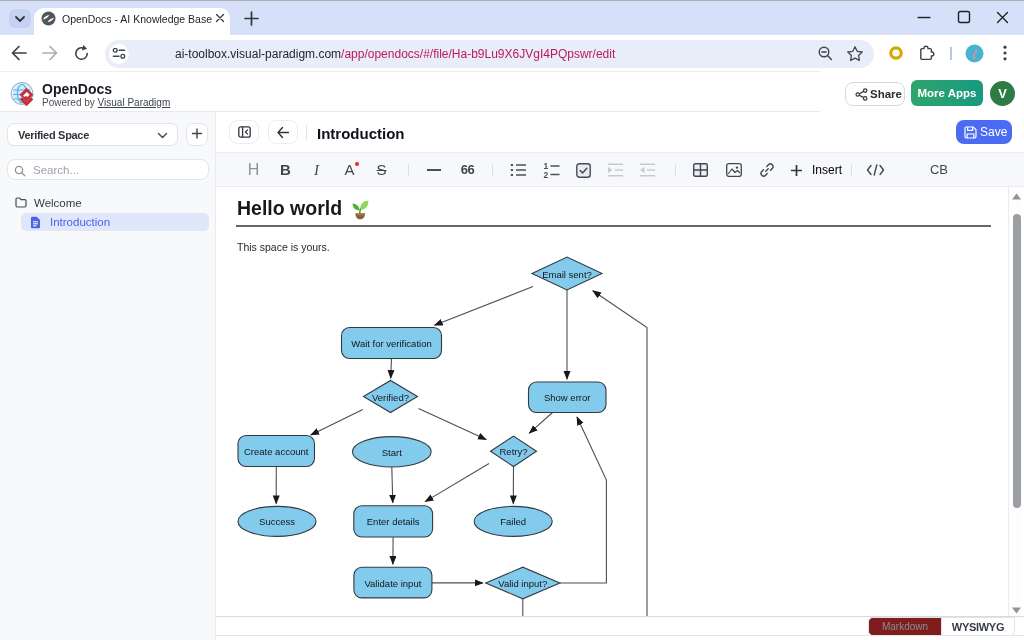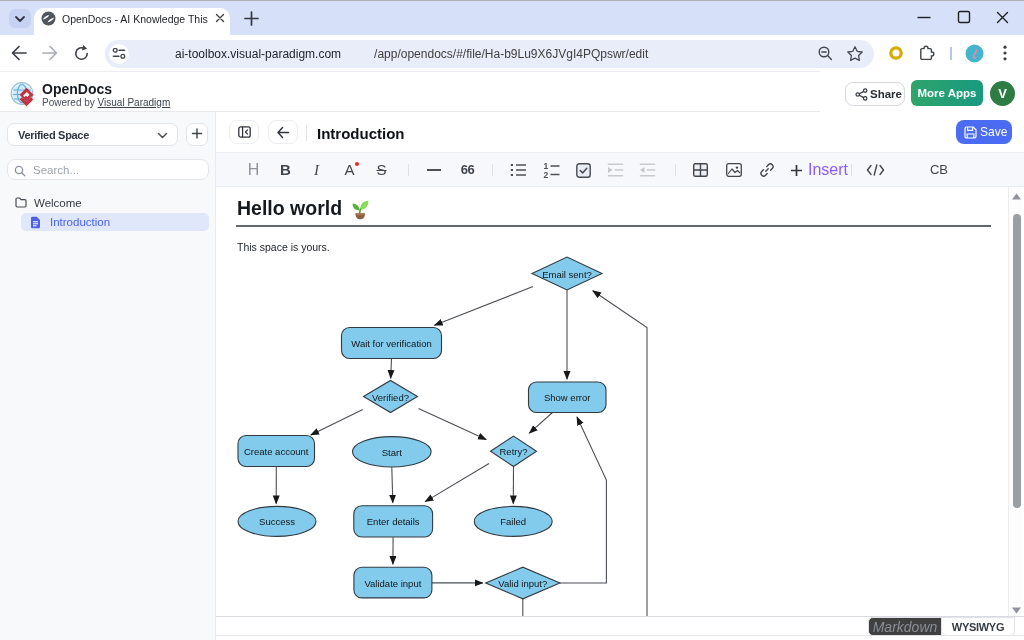--- a/index.html
+++ b/index.html
@@ -57,40 +57,40 @@
 #h1 { position:absolute; left:21px; top:9.7px; font-size:19.5px; font-weight:bold; color:#15181c; }
 #hr1 { position:absolute; left:20px; top:38px; width:755px; height:1.6px; background:#63676c; }
 #para { position:absolute; left:21px; top:54px; font-size:10.5px; color:#24282d; }
 
 
 #sbar { position:absolute; left:1008px; top:187px; width:14px; height:429px; background:#fdfdfd; border-left:1px solid #ececec; }
 #sthumb { position:absolute; left:3.5px; top:27px; width:8px; height:294px; background:#9b9ea3; border-radius:4px; }
 
 
 #botbar { position:absolute; left:216px; top:616px; width:808px; height:20px; background:#fff; border-top:1px solid #d9dbe1; border-bottom:1px solid #e3e5ea; }
-#mdbtn { position:absolute; left:652px; top:0px; width:74px; height:19px; background:#404040; border:1px solid #e2e4ea; border-radius:5px 0 0 5px; font-size:14px; color:#888e98; text-align:center; line-height:18px;font-style:italic; }
+#mdbtn { position:absolute; left:652px; top:0px; width:74px; height:19px; background:#7f1d1d; border:1px solid #e2e4ea; border-radius:5px 0 0 5px; font-size:10px; color:#888e98; text-align:center; line-height:18px; }
 #wsbtn { position:absolute; left:726px; top:0px; width:73px; height:19px; background:#fff; border:1px solid #e2e4ea; border-left:none; border-radius:0 0 5px 5px; font-size:11px; font-weight:bold; letter-spacing:-0.3px; color:#363d47; text-align:center; line-height:18px; }
 </style>
 </head>
 <body>
 <div id="page">
 
   <div id="tabbar">
     <div id="tabchevron">
       <svg width="22" height="19">
           <path d="M7 8 L11 12 L15 8" stroke="#30343c" stroke-width="1.8" fill="none" stroke-linecap="round" stroke-linejoin="round"></path>
         </svg>
     </div>
     <div id="tab"></div>
     <svg style="position:absolute;left:41px;top:10px;" width="15" height="15" viewBox="0 0 15 15">
       <circle cx="7.5" cy="7.5" r="7" fill="#51565e"></circle>
       <path d="M1.9 8.6 C4.6 8.3 6.9 6.4 8.3 4.1 C5.6 4.4 3.1 6.2 1.9 8.6" fill="#fff"></path>
       <path d="M6.6 11.2 C9.3 10.9 11.7 9 13.1 6.7 C10.4 7 7.8 8.8 6.6 11.2" fill="#fff"></path>
     </svg>
-    <div id="tabtitle">OpenDocs - AI Knowledge This</div>
+    <div id="tabtitle">OpenDocs - AI Knowledge Base</div>
     <svg style="position:absolute;left:214px;top:11px;" width="12" height="12">
         <path d="M2.5 2.5 L9.5 9.5 M9.5 2.5 L2.5 9.5" stroke="#3c4043" stroke-width="1.4" stroke-linecap="round"></path>
       </svg>
     <svg id="newtab" viewBox="0 0 17 17">
         <path d="M8.5 2 L8.5 15 M2 8.5 L15 8.5" stroke="#33373e" stroke-width="1.7" stroke-linecap="round"></path>
       </svg>
     <svg style="position:absolute;left:916px;top:10px;" width="16" height="13">
         <path d="M1.5 6.5 L14.5 6.5" stroke="#202124" stroke-width="1.4"></path>
       </svg>
     <svg style="position:absolute;left:957px;top:9px;" width="14" height="14">
@@ -114,21 +114,21 @@
     </svg>
     <div id="pill">
       <div id="siteicon">
         <svg style="position:absolute;left:3.2px;top:4.5px;" width="14" height="11" viewBox="0 0 14 11">
           <circle cx="3.2" cy="2.3" r="1.9" stroke="#3f444b" stroke-width="1.3" fill="none"></circle>
           <path d="M7 2.3 L12.6 2.3" stroke="#3f444b" stroke-width="1.4" stroke-linecap="round"></path>
           <circle cx="10.8" cy="8.3" r="1.9" stroke="#3f444b" stroke-width="1.3" fill="none"></circle>
           <path d="M1.4 8.3 L7 8.3" stroke="#3f444b" stroke-width="1.4" stroke-linecap="round"></path>
         </svg>
       </div>
-      <div id="urltext"><span style="color:#23262c;margin-left:40px;">ai-toolbox.visual-paradigm.com</span><span style="color:#404040;padding-left:33px;">/app/opendocs/#/file/Ha-b9Lu9X6JVgI4PQpswr/edit</span></div>
+      <div id="urltext"><span style="color:#23262c;margin-left:40px;">ai-toolbox.visual-paradigm.com</span><span style="color:#be185d;">/app/opendocs/#/file/Ha-b9Lu9X6JVgI4PQpswr/edit</span></div>
       <svg style="position:absolute;left:712px;top:5.5px;" width="17" height="17" viewBox="0 0 17 17">
         <circle cx="7" cy="7" r="4.8" stroke="#40454c" stroke-width="1.4" fill="none"></circle>
         <path d="M10.6 10.6 L14.4 14.4 M4.8 7 L9.2 7" stroke="#40454c" stroke-width="1.4" stroke-linecap="round"></path>
       </svg>
       <svg style="position:absolute;left:741px;top:5px;" width="18" height="18" viewBox="0 0 18 18">
         <path d="M9 1.8 L11.2 6.3 L16.2 7 L12.6 10.5 L13.4 15.4 L9 13.1 L4.6 15.4 L5.4 10.5 L1.8 7 L6.8 6.3 Z" stroke="#43484f" stroke-width="1.3" fill="none" stroke-linejoin="round"></path>
       </svg>
     </div>
     <svg style="position:absolute;left:889px;top:11px;" width="14" height="14">
         <circle cx="7" cy="7" r="5.2" stroke="#d5ab00" stroke-width="3.2" fill="none"></circle>
@@ -292,21 +292,21 @@
     <svg class="abs" style="left:544px;top:10px;" width="14" height="14" viewBox="0 0 14 14">
         <g stroke="#42474e" stroke-width="1.4" fill="none" stroke-linecap="round">
           <path d="M5.8 8.2 L8.2 5.8"></path>
           <path d="M6.8 3.4 L8.4 1.8 A2.55 2.55 0 0 1 12.2 5.6 L10.6 7.2"></path>
           <path d="M7.2 10.6 L5.6 12.2 A2.55 2.55 0 0 1 1.8 8.4 L3.4 6.8"></path>
         </g>
       </svg>
     <svg class="abs" style="left:574px;top:11px;" width="13" height="13">
         <path d="M6.5 1 L6.5 12 M1 6.5 L12 6.5" stroke="#33373d" stroke-width="1.7"></path>
       </svg>
-    <div class="ti" style="left:592px;width:34px;font-size:16px;color:#8b5cf6;">Insert</div>
+    <div class="ti" style="left:592px;width:34px;font-size:12px;color:#000000;text-align:right;">Insert</div>
     <div class="tdv" style="left:635px;"></div>
     <svg class="abs" style="left:650px;top:11px;" width="19" height="12">
         <g stroke="#42474e" stroke-width="1.4" fill="none" stroke-linecap="round" stroke-linejoin="round">
           <path d="M5 1.5 L1.5 6 L5 10.5"></path>
           <path d="M14 1.5 L17.5 6 L14 10.5"></path>
           <path d="M10.8 1 L8.2 11"></path>
         </g>
       </svg>
     <div class="ti" style="left:712px;width:22px;font-size:13px;">CB</div>
   </div>

